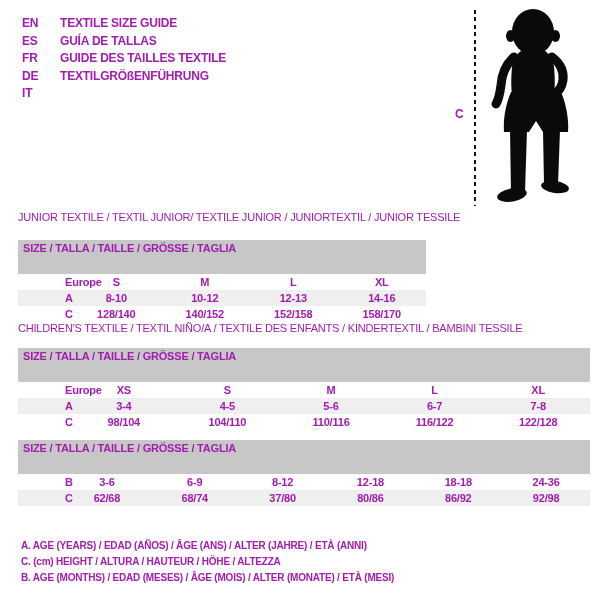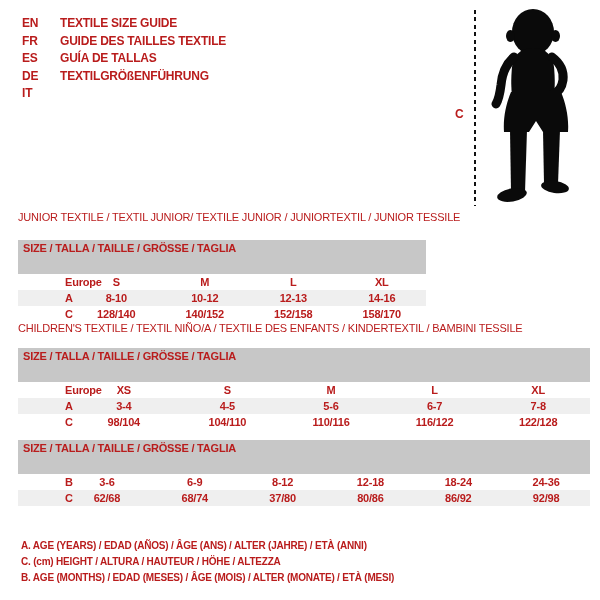--- a/index.html
+++ b/index.html
@@ -1,18 +1,18 @@
 <!DOCTYPE html>
 <html><head>
 <meta charset="utf-8">
 <style>
   html,body{margin:0;padding:0;background:#fff;}
   .page{
     position:relative;width:600px;height:600px;background:#fff;overflow:hidden;
-    font-family:"Liberation Sans",sans-serif;color:#b91c1c;letter-spacing:-0.2px;
+    font-family:"Liberation Sans",sans-serif;color:#a21caf;letter-spacing:-0.2px;
   }
   
   .langs{position:absolute;left:22px;top:15px;}
   .lang-row{display:flex;font-weight:bold;font-size:12px;line-height:17.6px;}
   .lang-code{width:38px;flex:0 0 38px;}
   
   .dash-line{
     position:absolute;left:474px;top:10px;width:2px;height:196px;
     background:repeating-linear-gradient(to bottom,#111 0 4px,transparent 4px 7.5px);
   }
@@ -49,26 +49,26 @@
 <body>
 
 <div class="page" style="--bar: #c7c7c7; --zebra: #efefef;">
 
   <div class="langs">
     <div class="lang-row">
       <span class="lang-code">EN</span>
       <span>TEXTILE SIZE GUIDE</span>
     </div>
     <div class="lang-row">
+      <span class="lang-code">ES</span>
+      <span>GUÍA DE TALLAS</span>
+    </div>
+    <div class="lang-row">
       <span class="lang-code">FR</span>
       <span>GUIDE DES TAILLES TEXTILE</span>
-    </div>
-    <div class="lang-row">
-      <span class="lang-code">ES</span>
-      <span>GUÍA DE TALLAS</span>
     </div>
     <div class="lang-row">
       <span class="lang-code">DE</span>
       <span>TEXTILGRÖßENFÜHRUNG</span>
     </div>
     <div class="lang-row">
       <span class="lang-code">IT</span>
     </div>
   </div>
 
@@ -157,21 +157,21 @@
   <div class="section s2">
     <div class="tbl t2">
       <div class="tbl-head">SIZE / TALLA / TAILLE / GRÖSSE / TAGLIA</div>
       <div class="tbl-rows">
           <div class="row">
             <span class="c0">B</span>
             <span class="c">3-6</span>
             <span class="c">6-9</span>
             <span class="c">8-12</span>
             <span class="c">12-18</span>
-            <span class="c">18-24</span>
+            <span class="c">18-18</span>
             <span class="c">24-36</span>
           </div>
           <div class="row zebra">
             <span class="c0">C</span>
             <span class="c">62/68</span>
             <span class="c">68/74</span>
             <span class="c">37/80</span>
             <span class="c">80/86</span>
             <span class="c">86/92</span>
             <span class="c">92/98</span>

